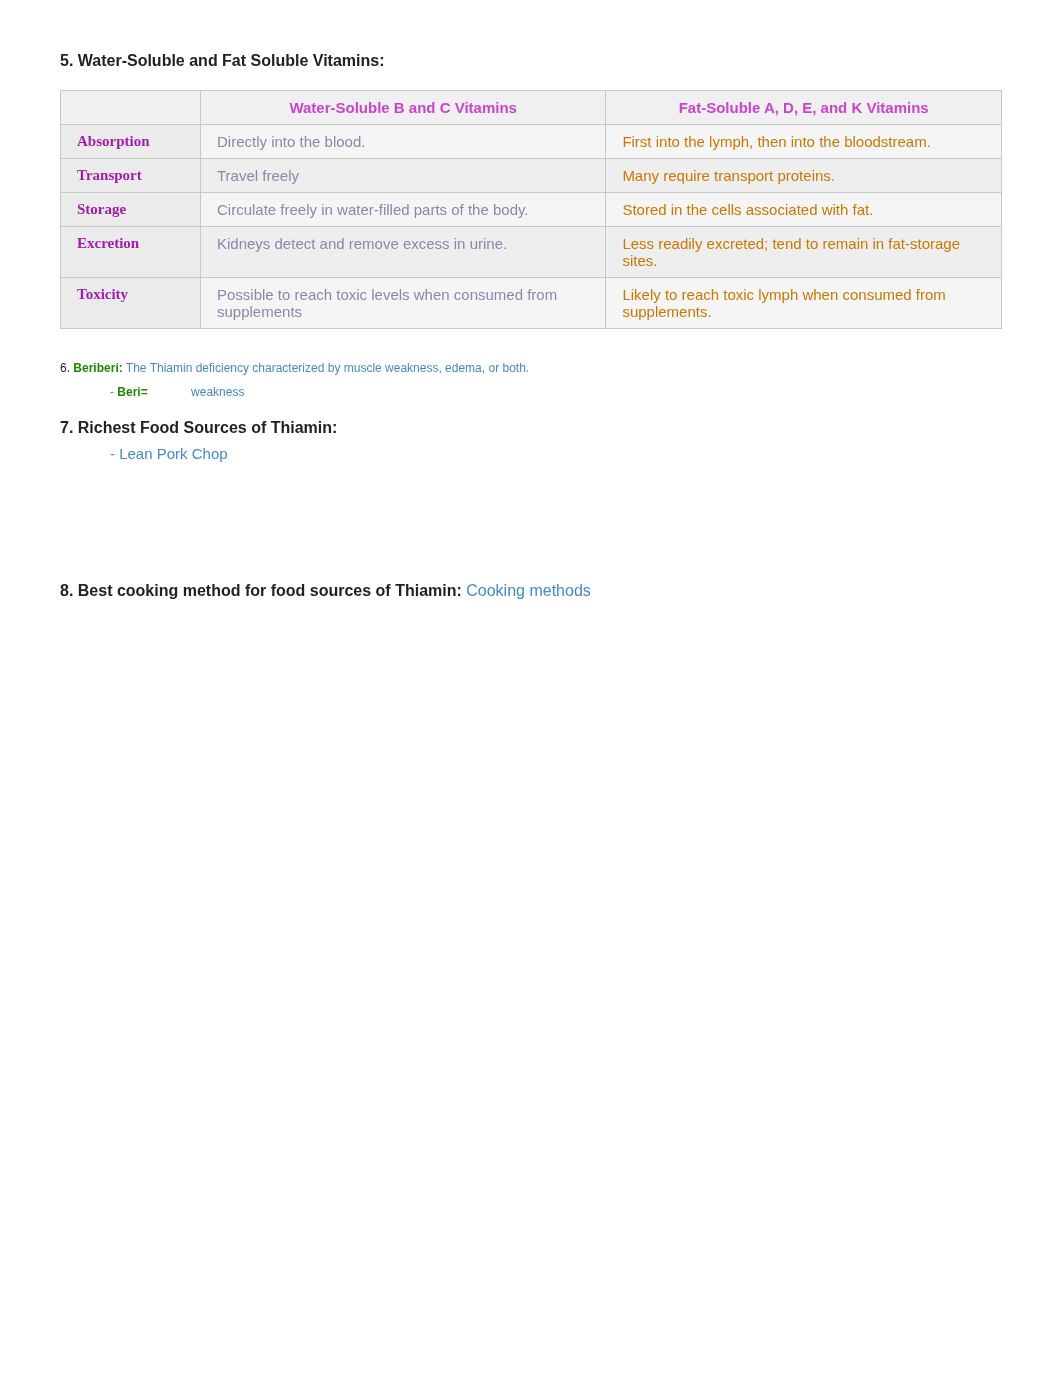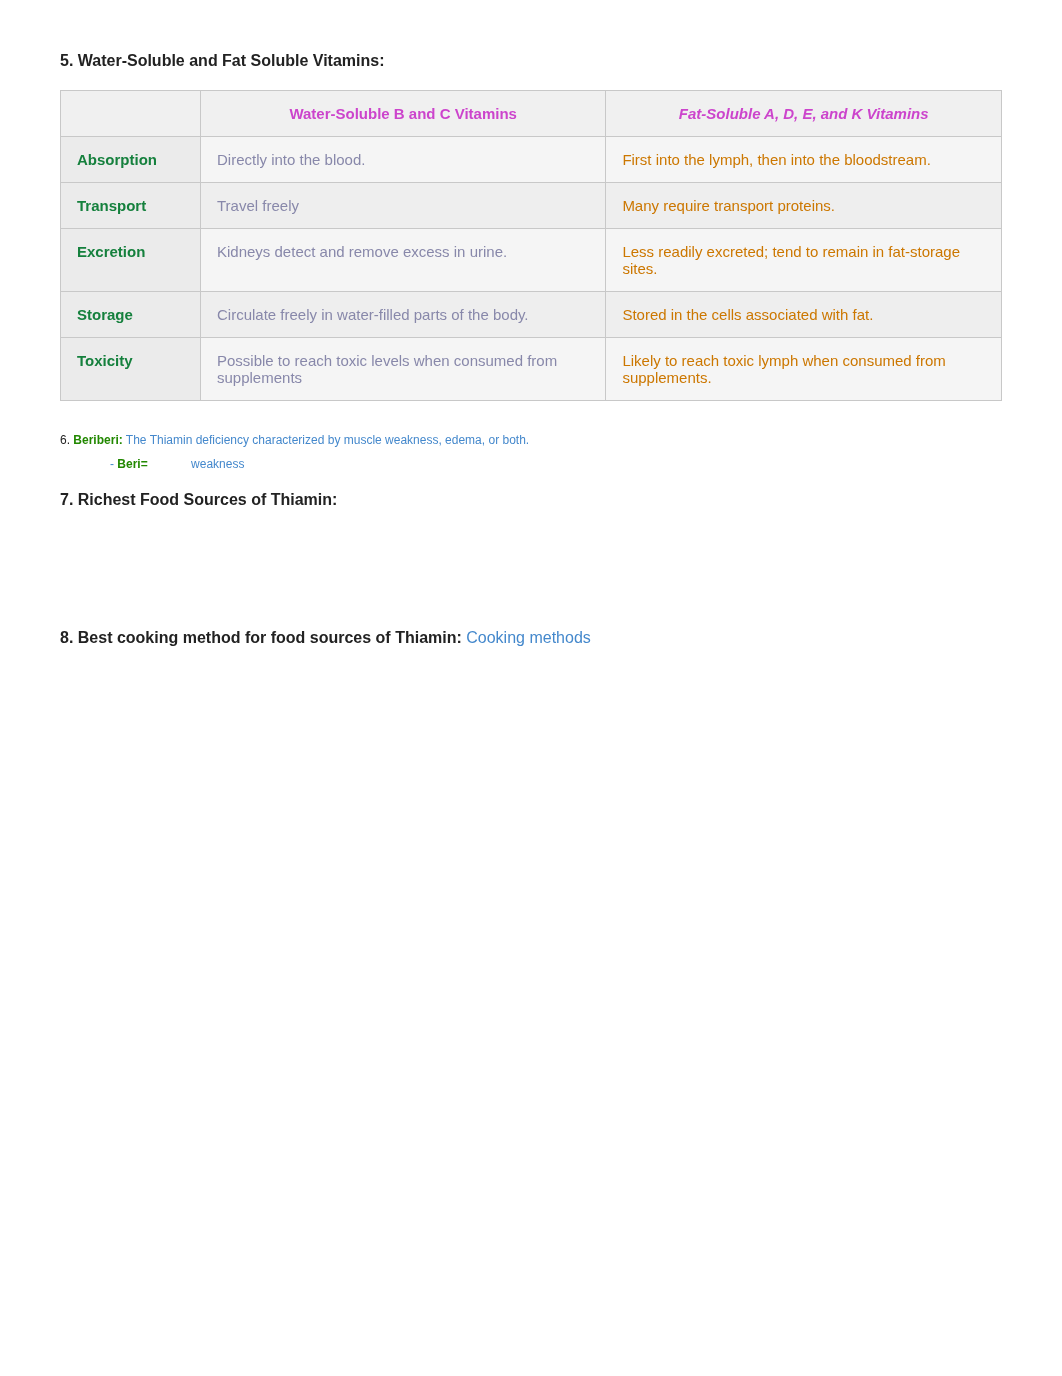--- a/index.html
+++ b/index.html
@@ -23,44 +23,44 @@
     
     .vitamin-table {
       width: 100%;
       border-collapse: collapse;
       margin-bottom: 30px;
       border: 1px solid #c8c8c8;
       background: #f5f5f5;
     }
     .vitamin-table th,
     .vitamin-table td {
-      padding: 14px 16px;
+      padding: 8px 16px;
       border: 1px solid #c8c8c8;
       vertical-align: top;
     }
     .vitamin-table thead th {
       background: #f0f0f0;
       font-weight: bold;
       font-size: 15px;
     }
     .vitamin-table thead th.empty {
       background: #f0f0f0;
     }
     .vitamin-table thead th.water-soluble {
       color: #cc44cc;
     }
     .vitamin-table thead th.fat-soluble {
       color: #cc44cc;
-      font-style: italic;
     }
     .vitamin-table tbody tr td:first-child {
       font-weight: bold;
-      color: #15803d;
+      color: #a21caf;
       background: #f0f0f0;
       width: 140px;
+      font-family: Liberation Serif, serif;
     }
     .vitamin-table tbody td.water-col {
       color: #8888aa;
     }
     .vitamin-table tbody td.fat-col {
       color: #cc7700;
     }
     .vitamin-table tbody tr:nth-child(even) {
       background: #eeeeee;
     }
@@ -152,28 +152,28 @@
         <td>Absorption</td>
         <td class="water-col">Directly into the blood.</td>
         <td class="fat-col">First into the lymph, then into the bloodstream.</td>
       </tr>
       <tr>
         <td>Transport</td>
         <td class="water-col">Travel freely</td>
         <td class="fat-col">Many require transport proteins.</td>
       </tr>
       <tr>
+        <td>Storage</td>
+        <td class="water-col">Circulate freely in water-filled parts of the body.</td>
+        <td class="fat-col">Stored in the cells associated with fat.</td>
+      </tr>
+      <tr>
         <td>Excretion</td>
         <td class="water-col">Kidneys detect and remove excess in urine.</td>
         <td class="fat-col">Less readily excreted; tend to remain in fat-storage sites.</td>
-      </tr>
-      <tr>
-        <td>Storage</td>
-        <td class="water-col">Circulate freely in water-filled parts of the body.</td>
-        <td class="fat-col">Stored in the cells associated with fat.</td>
       </tr>
       <tr>
         <td>Toxicity</td>
         <td class="water-col">Possible to reach toxic levels when consumed from supplements</td>
         <td class="fat-col">Likely to reach toxic lymph when consumed from supplements.</td>
       </tr>
     </tbody>
 </table>
 
 <div class="section6">
@@ -184,20 +184,21 @@
     <span>- </span>
     <span class="beri-label">Beri=</span>
     <span> </span>
     <span class="beri-value">weakness</span>
   </div>
 </div>
 
 <div class="section7">
   <p class="heading">7. Richest Food Sources of Thiamin:</p>
   <ul class="food-list" id="food-list">
+  <li>Lean Pork Chop</li>
     </ul>
 </div>
 
 <div class="section8">
   <span class="label">8. Best cooking method for food sources of Thiamin:</span>
   <span> </span>
   <span class="value">Cooking methods</span>
 </div>
 
 </body></html>

